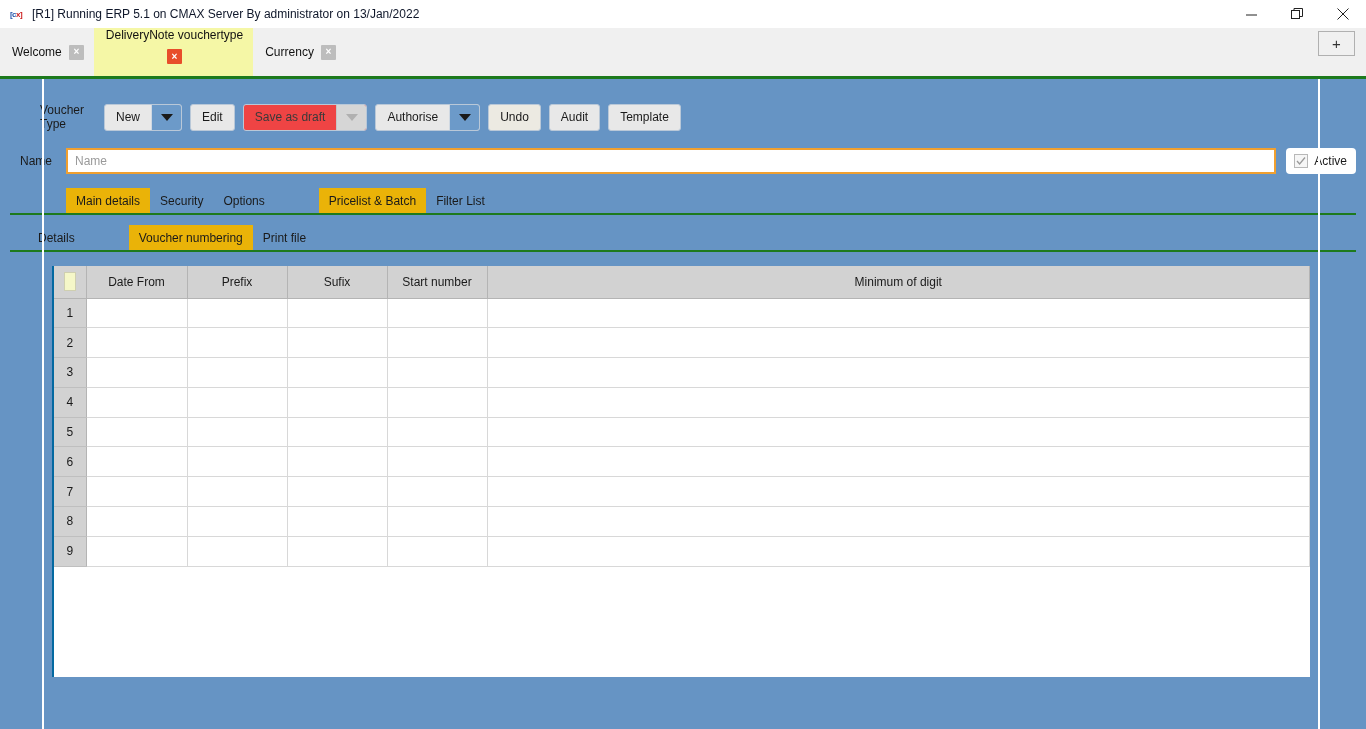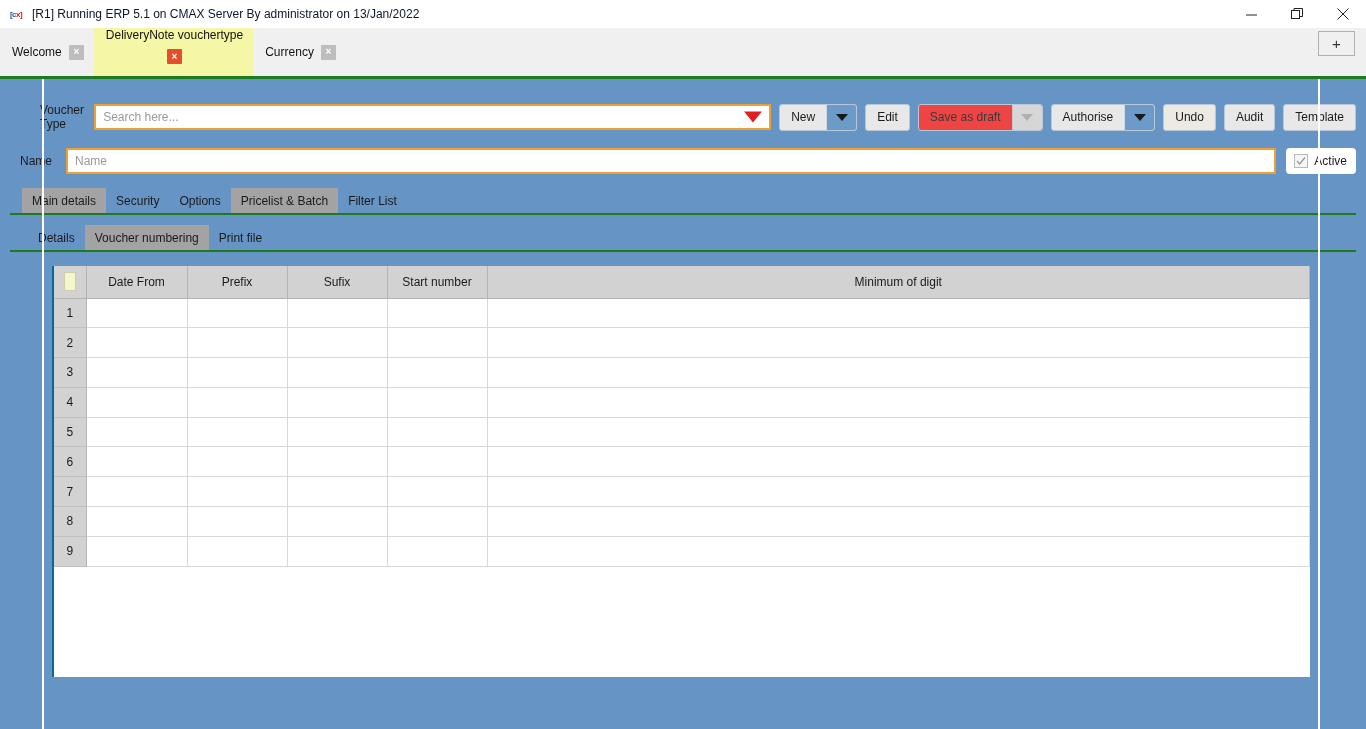--- a/index.html
+++ b/index.html
@@ -227,21 +227,21 @@
   .tabrow.sub {
     margin-top: 10px;
     padding-left: 18px;
   }
   .sub-tab, .main-tab {
     font-size: 12px;
     color: #1a1a1a;
     padding: 6px 10px 5px 10px;
     white-space: nowrap;
   }
-  .main-tab.sel, .sub-tab.sel { background: #a3a3a3; }
+  .main-tab.sel, .sub-tab.sel { background: #eab308; margin-left: 44px; }
 
   
   .grid-area {
     margin-top: 14px;
     margin-left: 42px;
     margin-right: 46px;
     background: #ffffff;
     height: 411px;
     border-left: 2px solid #0369a1;
     position: relative;
@@ -347,24 +347,20 @@
   </div>
   <div class="newtab-btn">+</div>
 </div>
 <div class="green-rule"></div>
 
 <div class="panel">
   <div class="panel-inner">
 
     <div class="row-vt">
       <div class="lbl-vt">Voucher Type</div>
-      <div class="search-wrap">
-        <input class="search-input" type="text" placeholder="Search here..." style="">
-        <span class="search-arrow"></span>
-      </div>
 
       <div class="toolbar">
         <div class="btn split">
           <span class="lbl">New</span>
           <span class="arrow-box">
               <span class="caret"></span>
             </span>
         </div>
         <div class="btn">Edit</div>
         <div class="btn split disabled">

